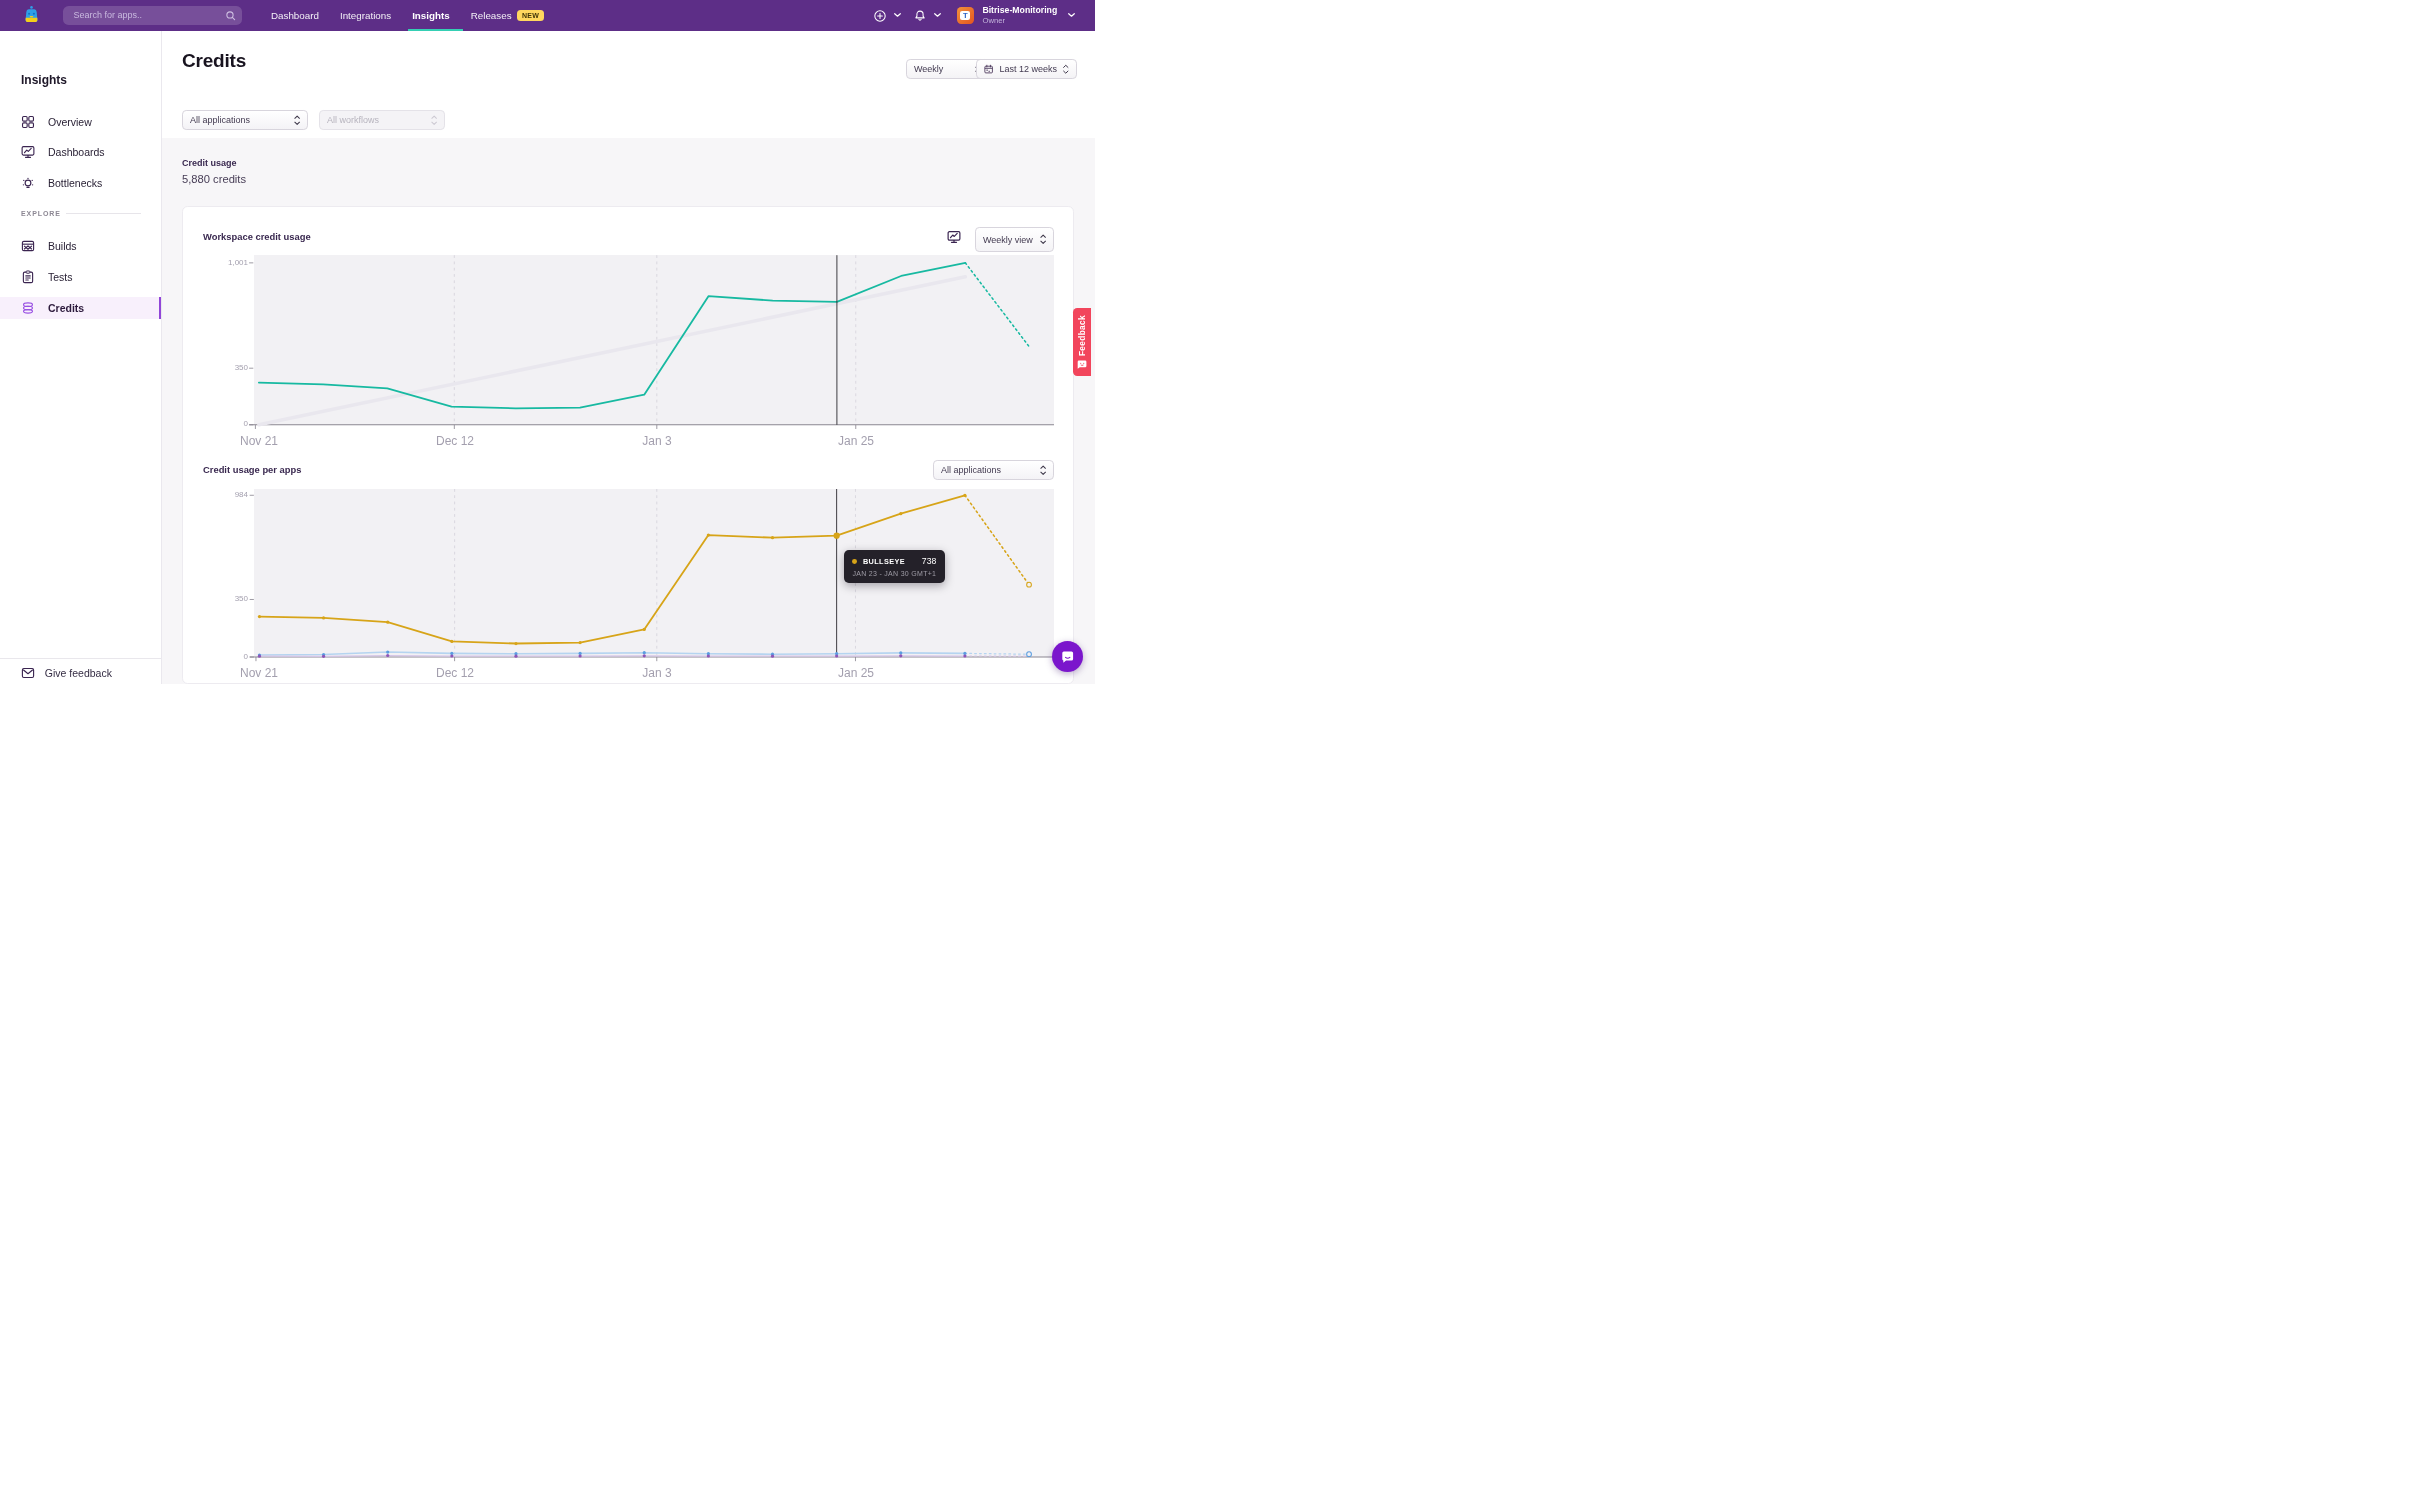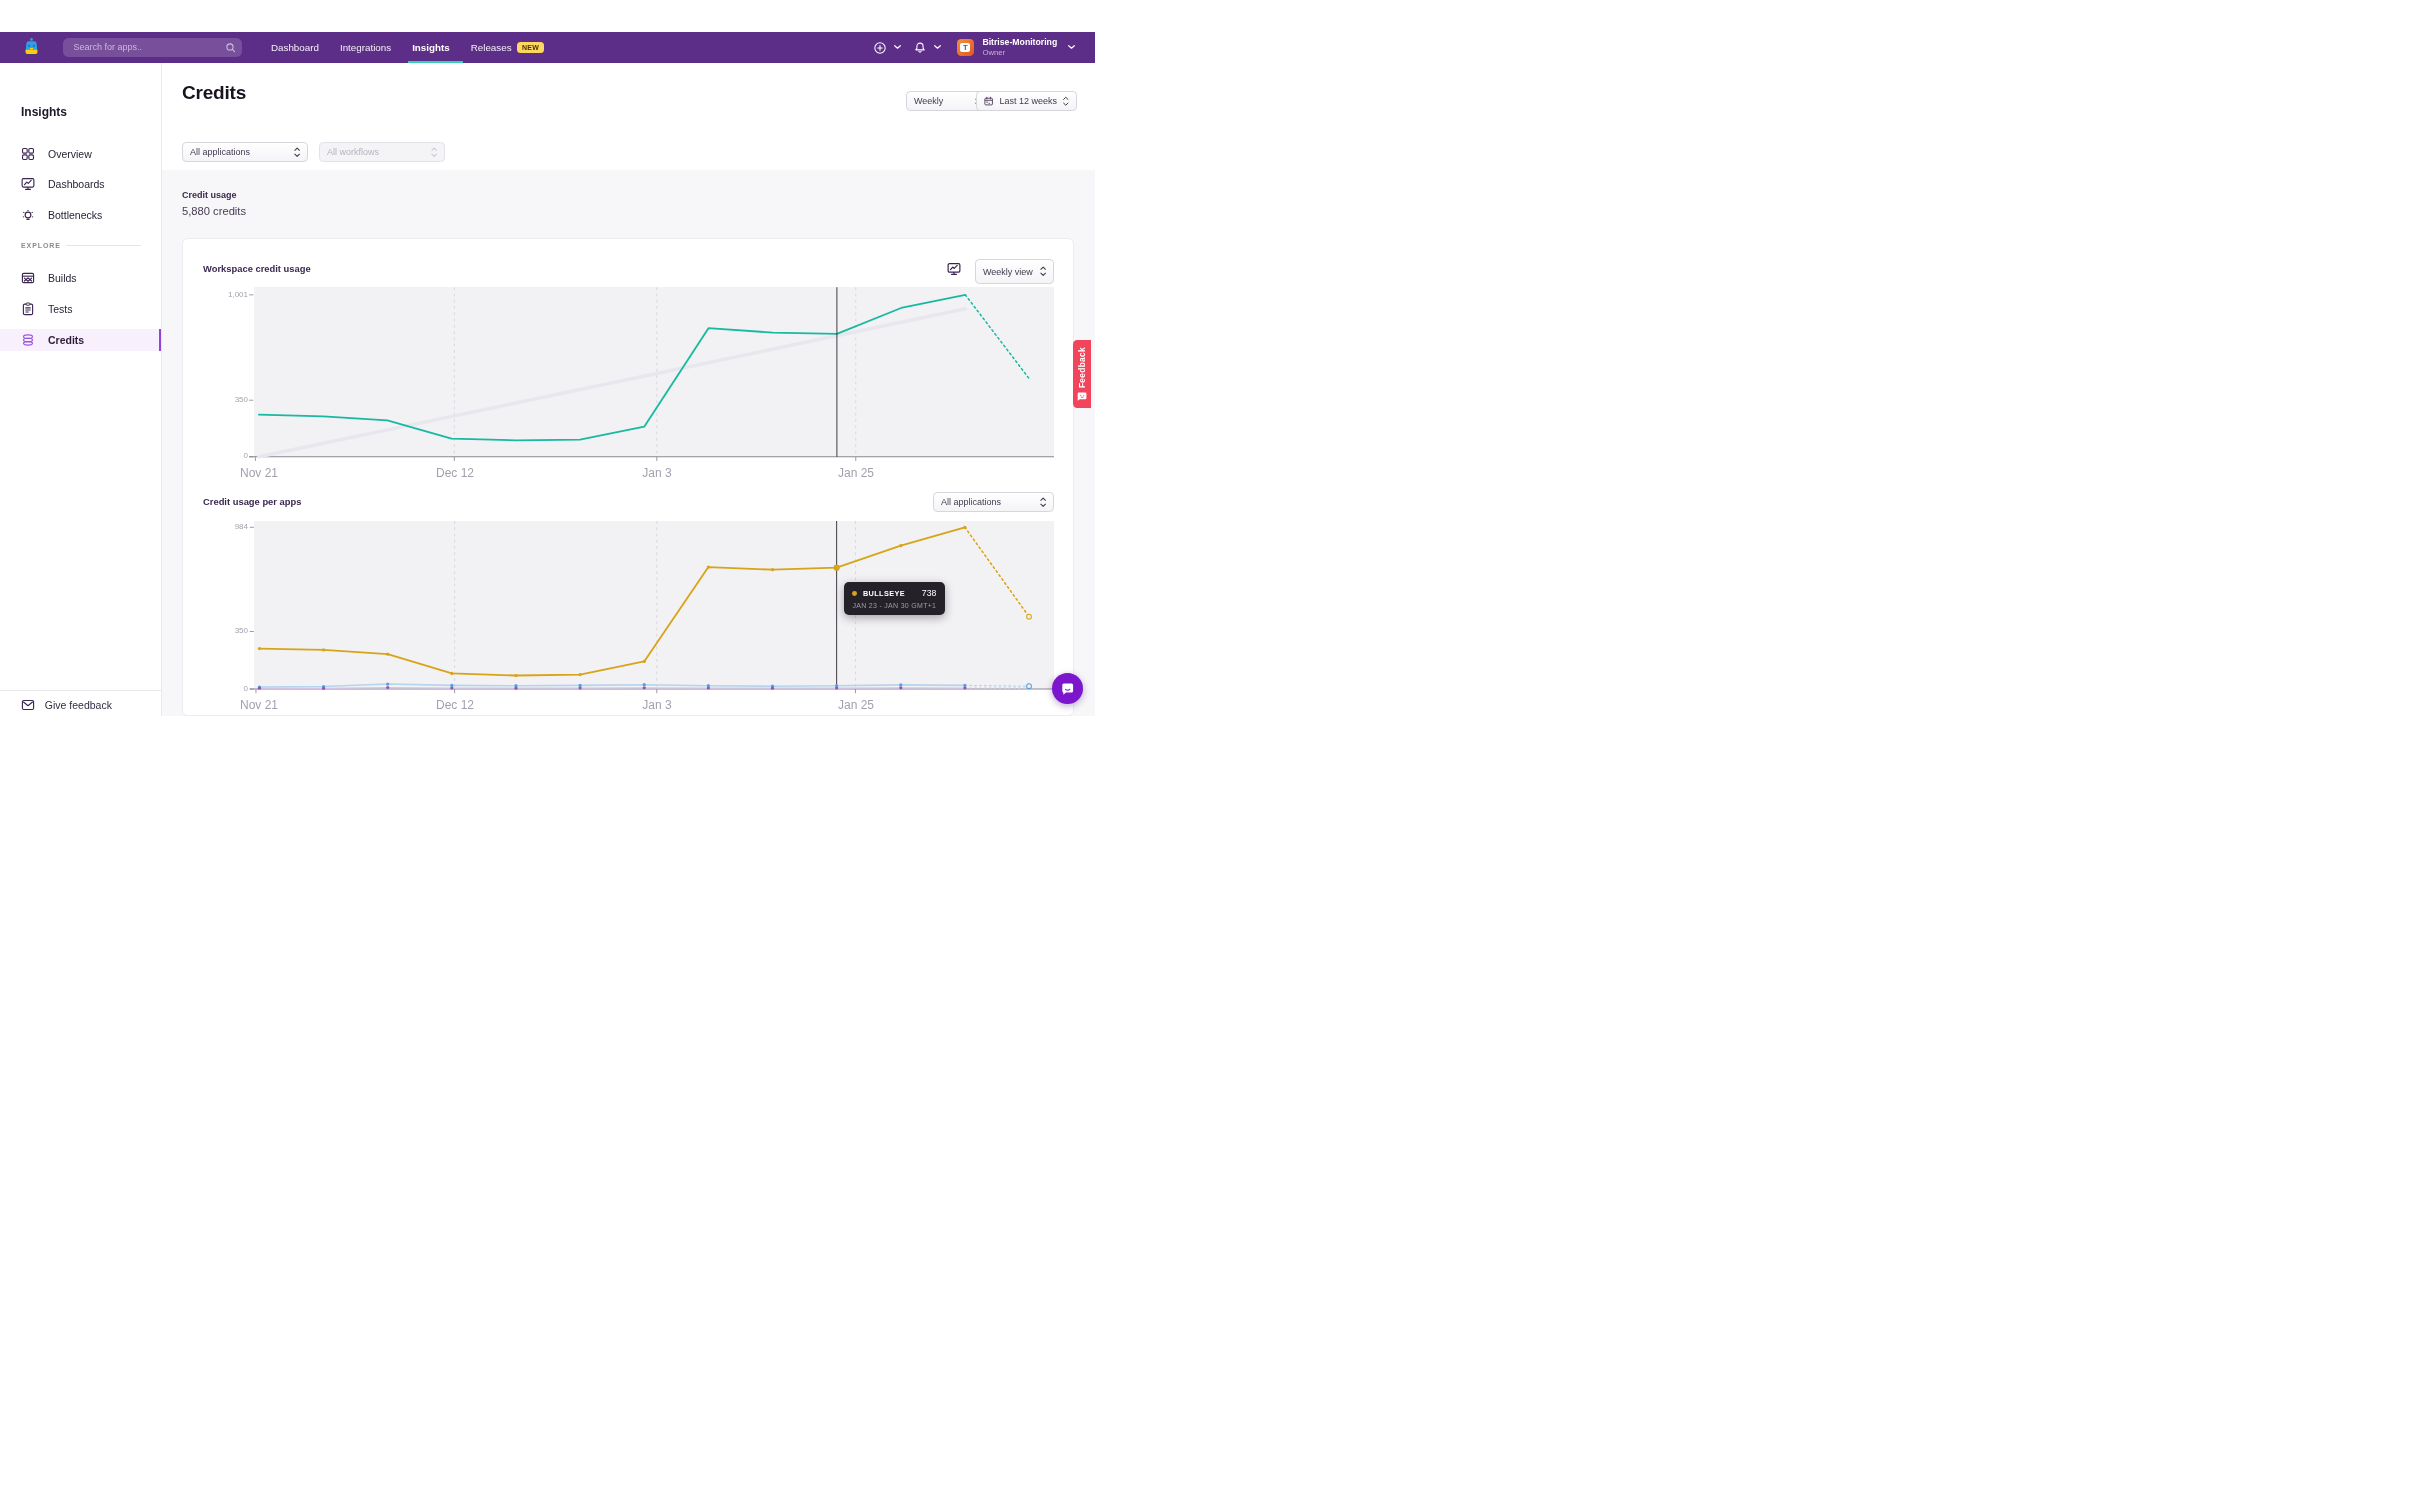--- a/index.html
+++ b/index.html
@@ -1,17 +1,17 @@
 <!DOCTYPE html>
 <html style="font-size:11.2px"><head>
 <meta charset="utf-8">
 <style>
   html,body{margin:0;padding:0;background:#ffffff;}
   #app{position:relative;width:1095px;height:684px;overflow:hidden;background:#ffffff;
-       font-family:"Liberation Sans",sans-serif;margin-top:32px;-webkit-font-smoothing:antialiased;}
+       font-family:"Liberation Sans",sans-serif;-webkit-font-smoothing:antialiased;}
   .abs{position:absolute;}
 
   
   .navbar{position:absolute;left:0;top:0;width:1095px;height:31px;background:#5d2e87;display:flex;align-items:center;}
   .nav-logo{position:absolute;left:21px;top:4.9px;width:21px;height:21px;}
   .nav-search{position:absolute;left:63px;top:5.6px;width:179px;height:19.6px;background:rgba(255,255,255,.16);
               border-radius:5.6px;display:flex;align-items:center;box-sizing:border-box;padding:0 21px 0 8.4px;}
   .nav-search input{background:transparent;border:none;outline:none;width:100%;font-size:9px;color:#fff;
               font-family:"Liberation Sans",sans-serif;}
   .nav-search input::placeholder{color:#c9b9df;}

